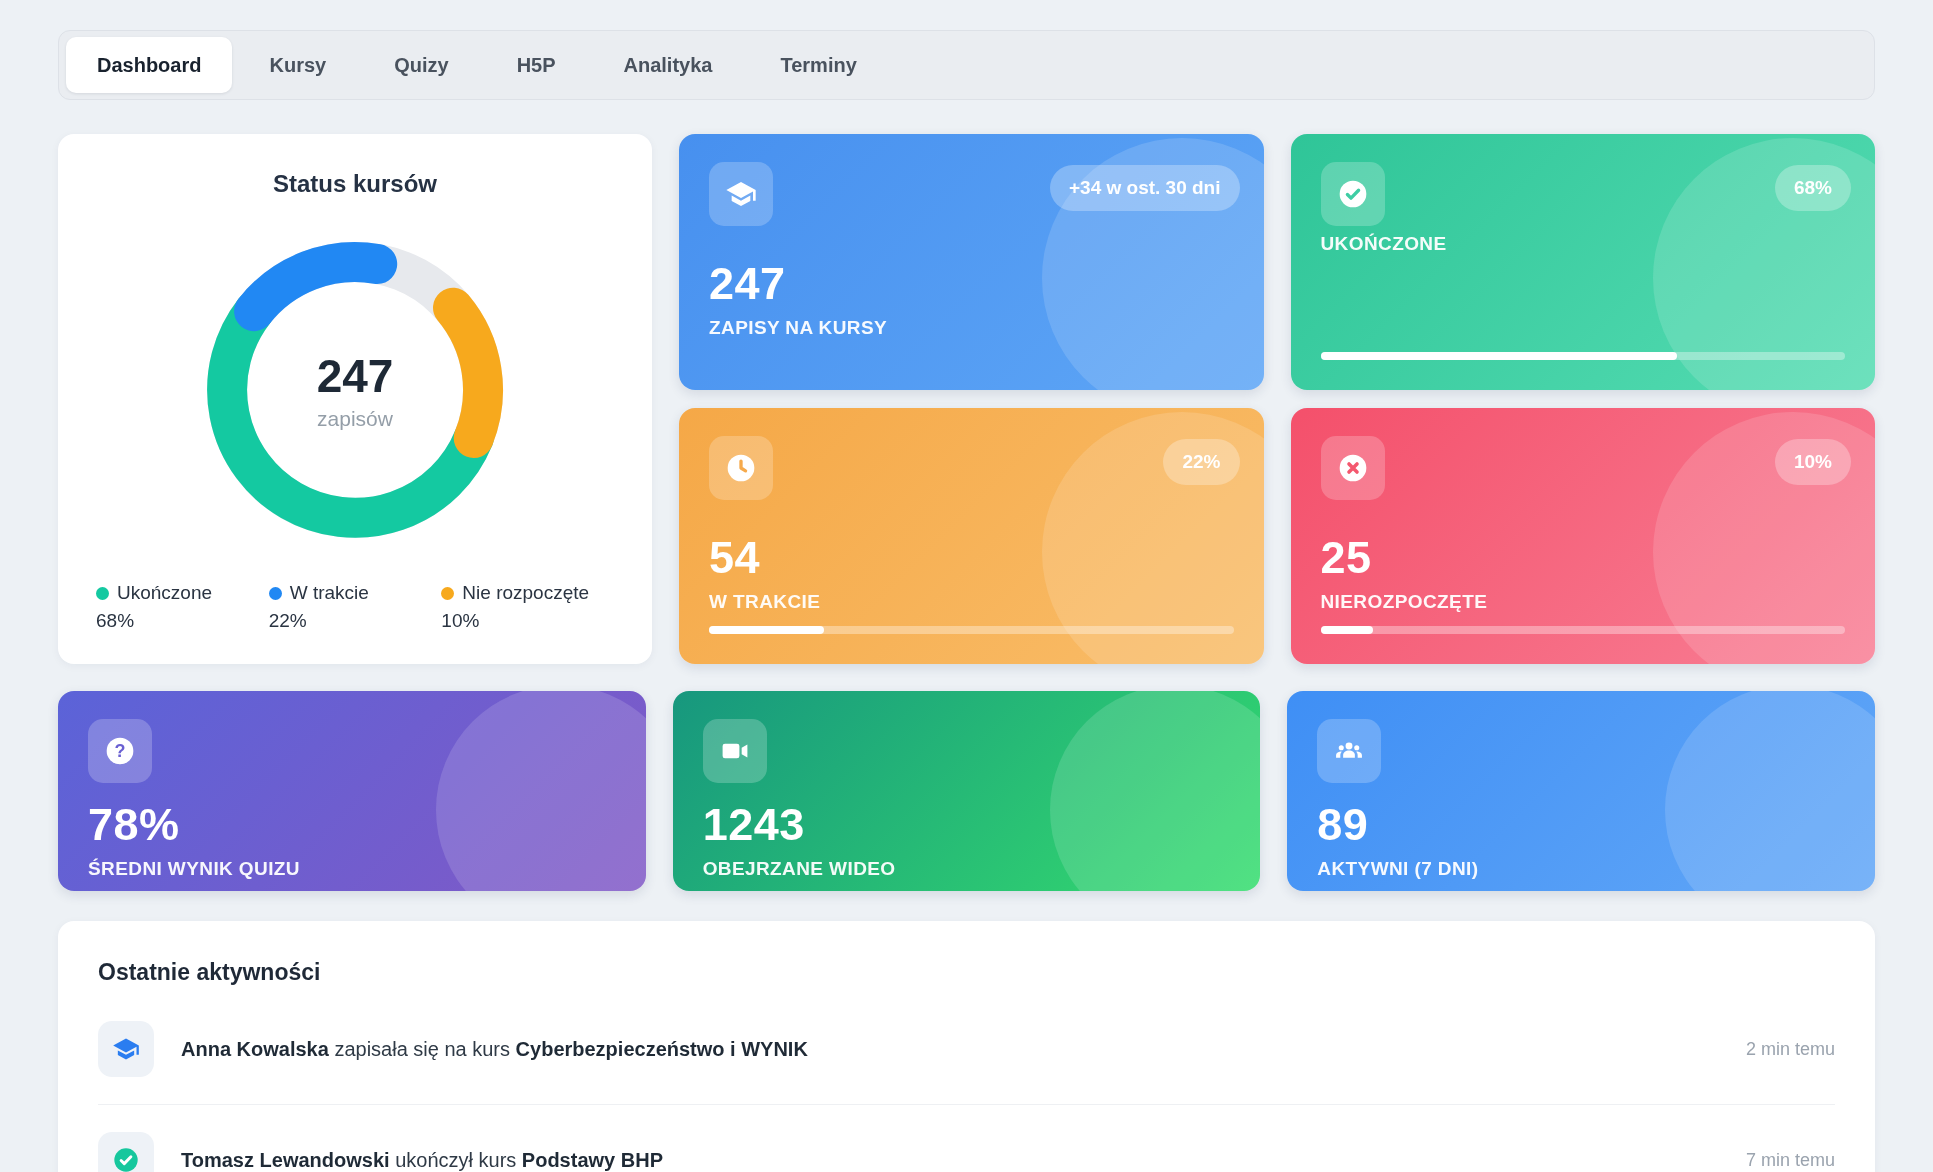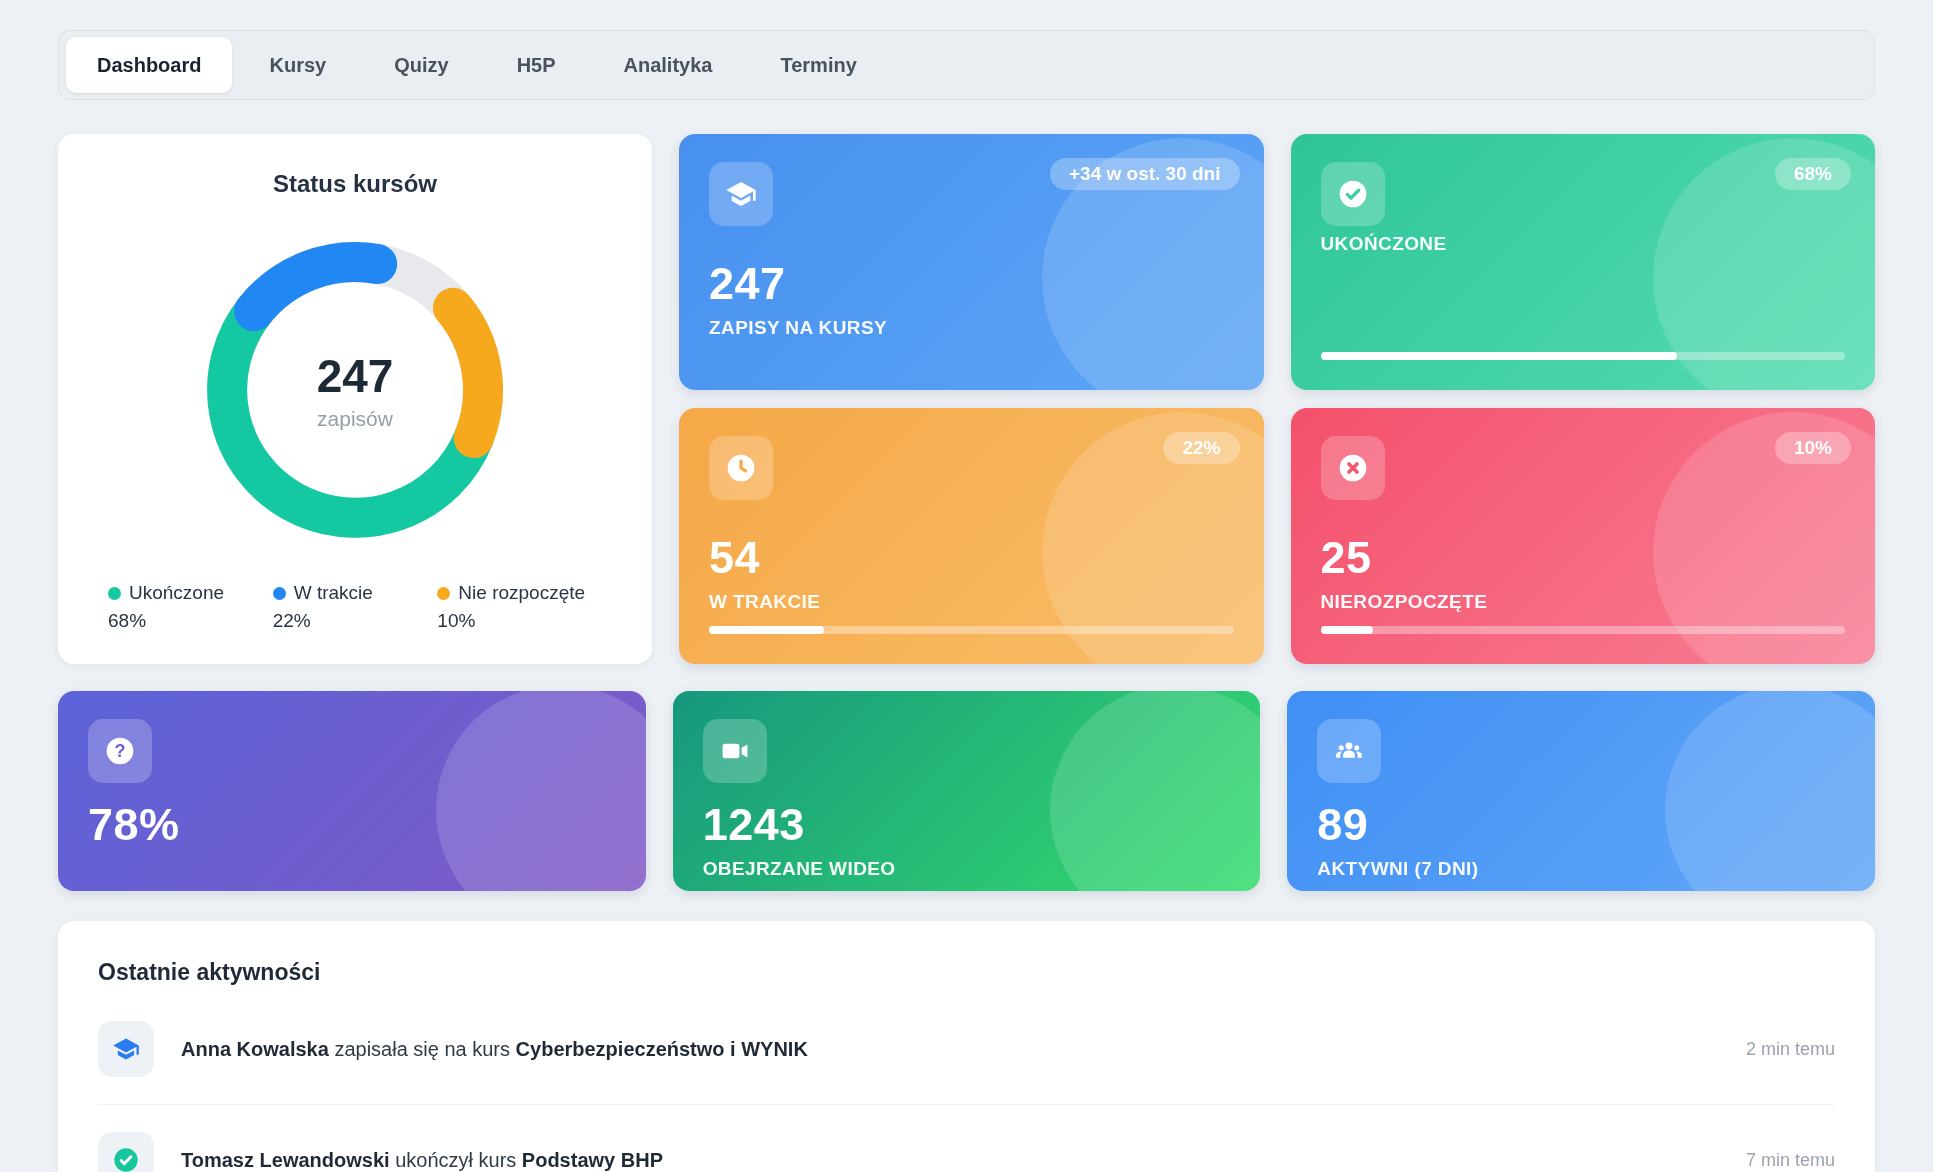--- a/index.html
+++ b/index.html
@@ -39,21 +39,21 @@
     grid-template-columns:1fr 1fr 1fr;
     column-gap:27px;
     height:200px;
   }
 
   
   .donut-card {
     grid-row:1 / span 2;
     background:#ffffff; border-radius:16px;
     box-shadow:0 2px 8px rgba(25,40,70,.05);
-    position:relative; padding:36px 48px 0;
+    position:relative; padding:36px 36px 0;
   }
   .donut-title { text-align:center; font-size:24px; font-weight:700; color:#263244; }
   .donut-wrap { position:relative; width:300px; height:300px; margin:42px auto 0; }
   .donut-wrap svg { display:block; }
   .donut-center {
     position:absolute; inset:0; display:flex; flex-direction:column;
     align-items:center; justify-content:center; text-align:center; pointer-events:none;
   }
   .donut-value { font-size:46px; font-weight:700; color:#1e2936; }
   .donut-sub { font-size:21px; color:#949ea8; margin-top:4px; }
@@ -80,23 +80,23 @@
     display:flex; align-items:center; justify-content:center;
   }
   .icon-box svg { width:32px; height:32px; }
   .stat-value { font-size:45px; font-weight:700; margin-top:32px; letter-spacing:.5px; }
   .grid-bottom .stat-value { margin-top:16px; }
   .stat-label {
     font-size:19px; font-weight:700; letter-spacing:.4px; margin-top:7px;
     color:rgba(255,255,255,.95); text-transform:uppercase;
   }
   .badge {
-    position:absolute; top:24px; right:24px;
+    position:absolute; top:31px; right:24px;
     background:rgba(255,255,255,.28); color:#fff;
-    font-size:19px; font-weight:700; padding:5px 19px; border-radius:999px;
+    font-size:19px; font-weight:700; padding:12px 19px; border-radius:999px;
   }
   .progress-track {
     position:absolute; left:30px; right:30px; bottom:30px;
     height:8px; border-radius:4px; background:rgba(255,255,255,.35);
   }
   .progress-fill { height:8px; border-radius:4px; background:#ffffff; }
 
   .card-blue   { background:linear-gradient(135deg,#4790ef 0%,#5ea6f6 100%); }
   .card-teal   { background:linear-gradient(135deg,#2fc598 0%,#55dcb2 100%); }
   .card-orange { background:linear-gradient(135deg,#f5a847 0%,#f9bd69 100%); }
@@ -238,20 +238,21 @@
   <div class="grid-bottom">
 
     <section class="stat-card card-purple">
       <div class="icon-box">
         <svg viewBox="0 0 24 24">
             <circle cx="12" cy="12" r="10" fill="#fff"></circle>
             <text x="12" y="16.6" text-anchor="middle" font-family="Liberation Sans, sans-serif" font-size="13.5" font-weight="bold" fill="#6a60d2">?</text>
           </svg>
       </div>
       <div class="stat-value">78%</div>
+      <div class="stat-label">ŚREDNI WYNIK QUIZU</div>
     </section>
 
     <section class="stat-card card-green">
       <div class="icon-box">
         <svg viewBox="0 0 24 24">
             <path fill="#fff" d="M4.5 6.5h9A1.8 1.8 0 0 1 15.3 8.3v7.4a1.8 1.8 0 0 1-1.8 1.8h-9a1.8 1.8 0 0 1-1.8-1.8V8.3a1.8 1.8 0 0 1 1.8-1.8z"></path>
             <path fill="#fff" d="M17 9.6l4.3-2.4v9.6L17 14.4z"></path>
           </svg>
       </div>
       <div class="stat-value">1243</div>

